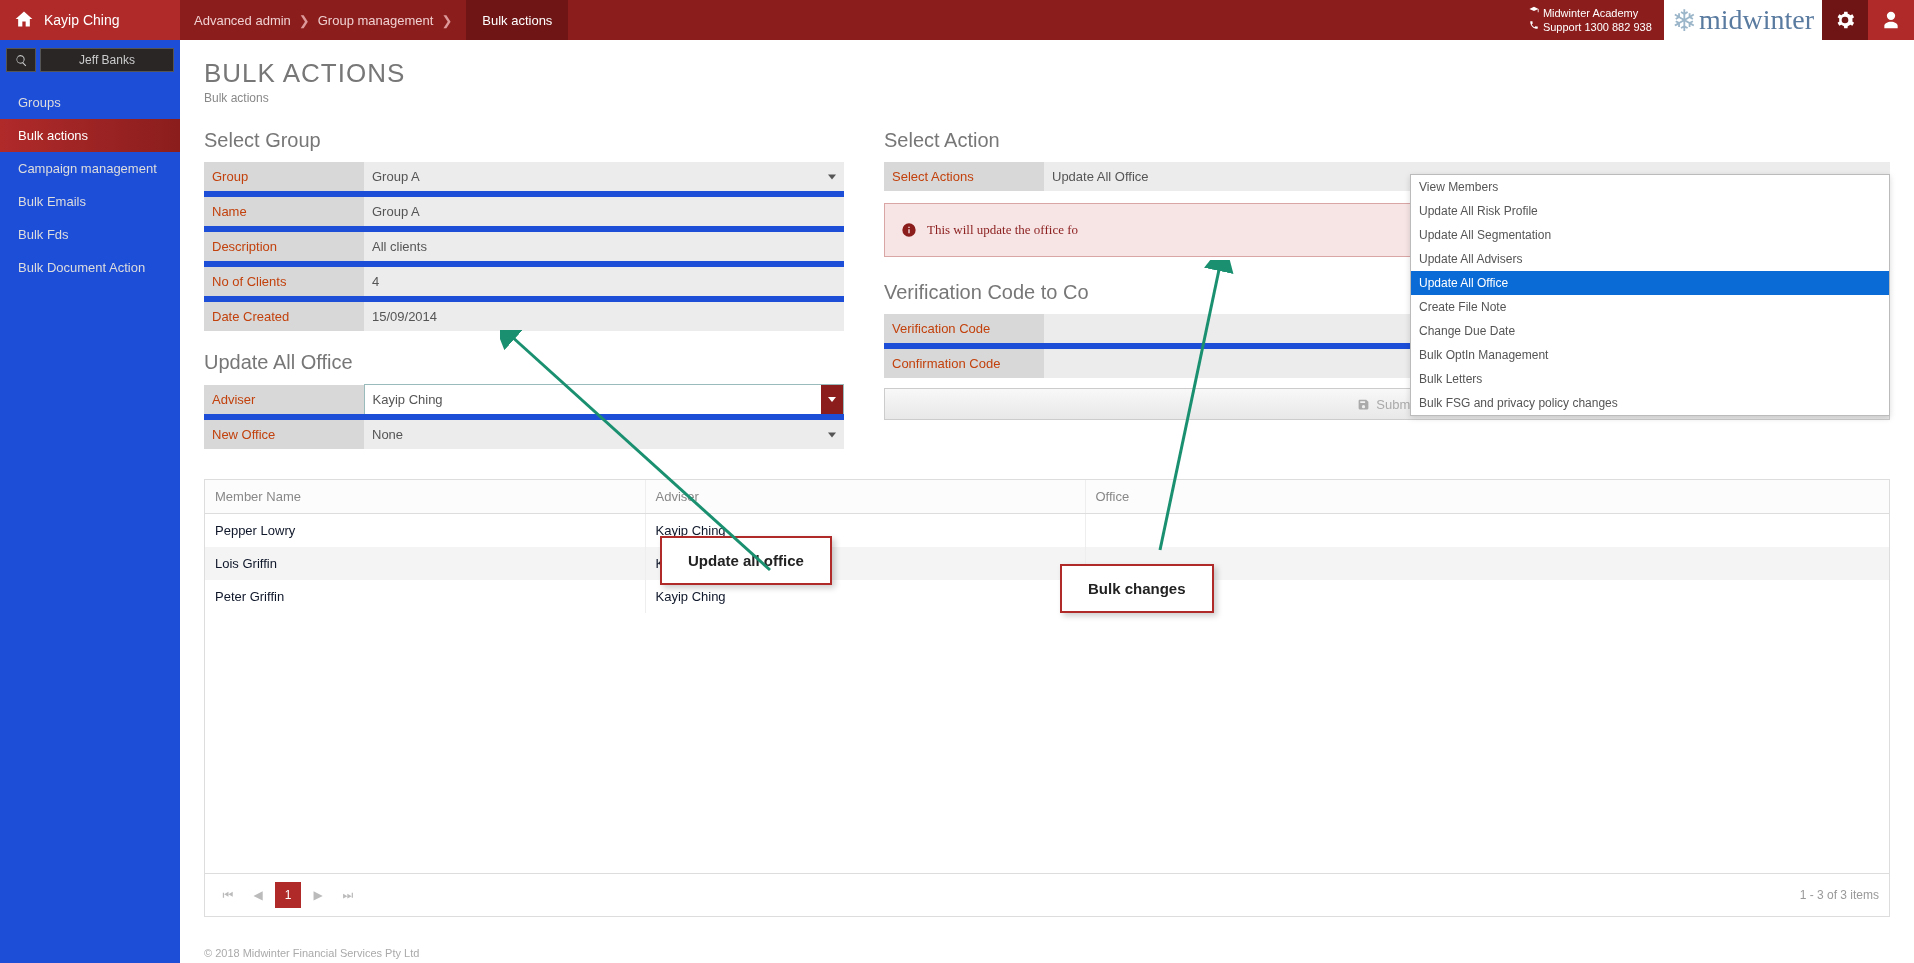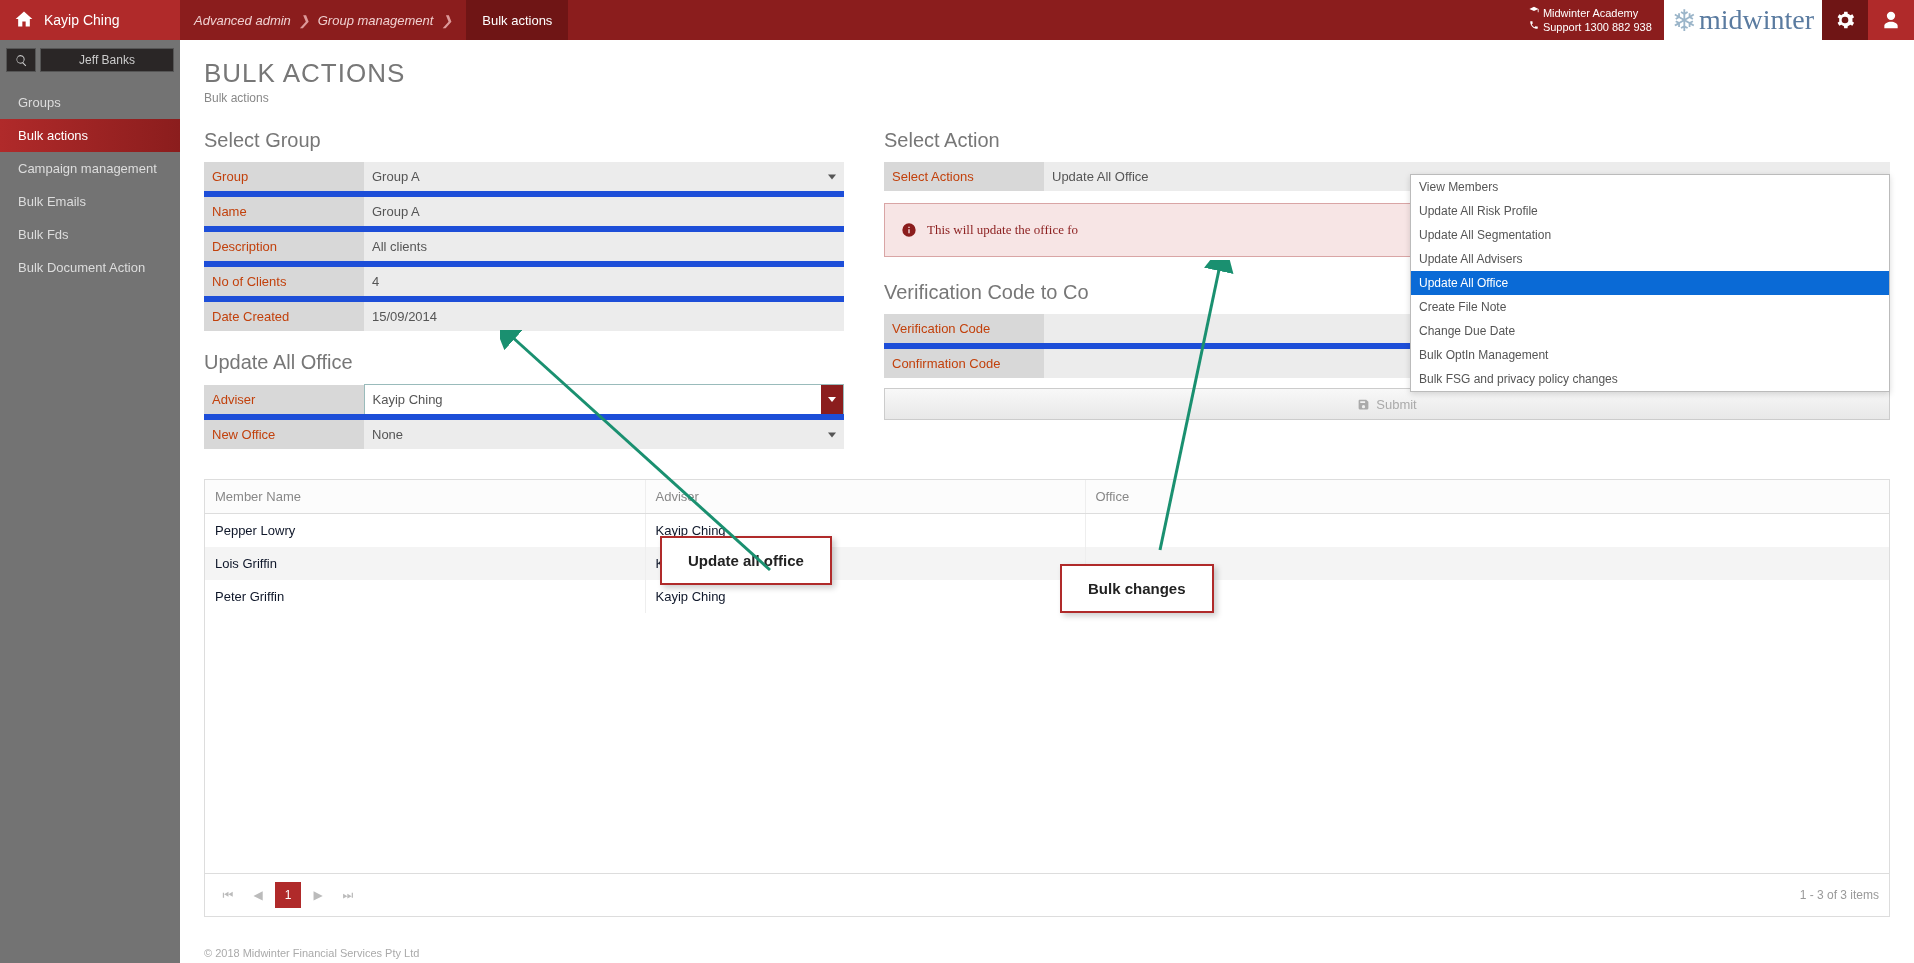--- a/index.html
+++ b/index.html
@@ -2,37 +2,37 @@
 <html><head>
 <meta charset="utf-8">
 <style>
 * { box-sizing: border-box; margin: 0; padding: 0; }
 body { font-family: Arial, Helvetica, sans-serif; font-size: 13px; color: #333; background: #fff; overflow: hidden; width: 1914px; height: 963px; position: relative; }
 
 
 .topbar { display: flex; height: 40px; background: #8b1d1d; }
 .topbar-left { width: 180px; background: #b02a2a; color: #fff; display: flex; align-items: center; padding: 0 14px; gap: 10px; font-size: 14px; }
 .home-icon svg { width: 20px; height: 20px; fill: #fff; }
-.breadcrumb { flex: 0 0 auto; background: #8b1d1d; display: flex; align-items: center; padding: 0 14px; color: #f0d0d0; font-size: 13px; gap: 8px; font-style: italic; }
+.breadcrumb { flex: 0 0 auto; background: #8b1d1d; display: flex; align-items: center; padding: 0 14px; color: #f0d0d0; font-size: 13px; gap: 8px; }
 .breadcrumb .bc-sep { color: #d99; }
 .breadcrumb-current { background: #6f1515; padding: 0 16px; height: 40px; display: flex; align-items: center; color: #fff; }
 .topbar-spacer { flex: 1; background: #8b1d1d; }
 .topbar-right { display: flex; align-items: center; background: #8b1d1d; padding-right: 0; }
 .contact-block { color: #fff; font-size: 11px; line-height: 1.3; padding: 4px 12px; text-align: left; }
 .contact-line { display: flex; align-items: flex-start; gap: 4px; }
 .contact-line svg { width: 10px; height: 10px; fill: #fff; }
 .logo-block { background: #fff; color: #5a7ba0; font-size: 28px; font-weight: 400; padding: 0 8px; height: 40px; display: flex; align-items: center; font-family: Georgia, serif; }
 .snow { color: #9bb5c9; font-size: 30px; margin-right: 2px; }
 .gear-block, .user-block { width: 46px; height: 40px; display: flex; align-items: center; justify-content: center; }
 .gear-block { background: #6f1515; }
 .user-block { background: #b02a2a; }
 .gear-block svg, .user-block svg { width: 20px; height: 20px; fill: #fff; }
 
 
-.sidebar { position: absolute; left: 0; top: 40px; bottom: 0; width: 180px; background: #737373; color: #ccc; }
+.sidebar { position: absolute; left: 0; top: 40px; bottom: 0; width: 180px; background: #1d4ed8; color: #ccc; }
 .search-row { display: flex; gap: 4px; padding: 8px 6px; }
 .search-btn { width: 30px; height: 24px; border: 1px solid #555; background: #2a2626; display: flex; align-items: center; justify-content: center; }
 .search-btn svg { width: 13px; height: 13px; fill: #ccc; }
 .search-name { flex: 1; height: 24px; border: 1px solid #555; background: #2a2626; color: #ccc; text-align: center; line-height: 22px; font-size: 12px; }
 .side-menu { list-style: none; margin-top: 6px; }
 .side-menu li { padding: 9px 18px; font-size: 13px; color: #ddd; cursor: pointer; }
 .side-menu li.active-rel { background: linear-gradient(90deg, #b02a2a 0%, #8b1d1d 100%); color: #fff; }
 
 
 .main { position: absolute; left: 180px; right: 0; top: 40px; bottom: 0; padding: 18px 24px 0 24px; overflow: hidden; }
@@ -324,20 +324,21 @@
 
 <div class="dropdown-open">
   <div class="opt">View Members</div>
   <div class="opt">Update All Risk Profile</div>
   <div class="opt">Update All Segmentation</div>
   <div class="opt">Update All Advisers</div>
   <div class="opt sel">Update All Office</div>
   <div class="opt">Create File Note</div>
   <div class="opt">Change Due Date</div>
   <div class="opt">Bulk OptIn Management</div>
+  <div class="opt">Bulk Letters</div>
   <div class="opt">Bulk FSG and privacy policy changes</div>
 </div>
 
 <div class="callout callout1">Update all office</div>
 <div class="callout callout2">Bulk changes</div>
 
 <svg class="arrow-line" style="left:500px; top:330px;" width="280" height="250">
   <defs>
       <marker id="ah1" markerWidth="10" markerHeight="10" refX="2" refY="5" orient="auto">
         <path d="M0,0 L10,5 L0,10 z" fill="#1a9070"></path>

